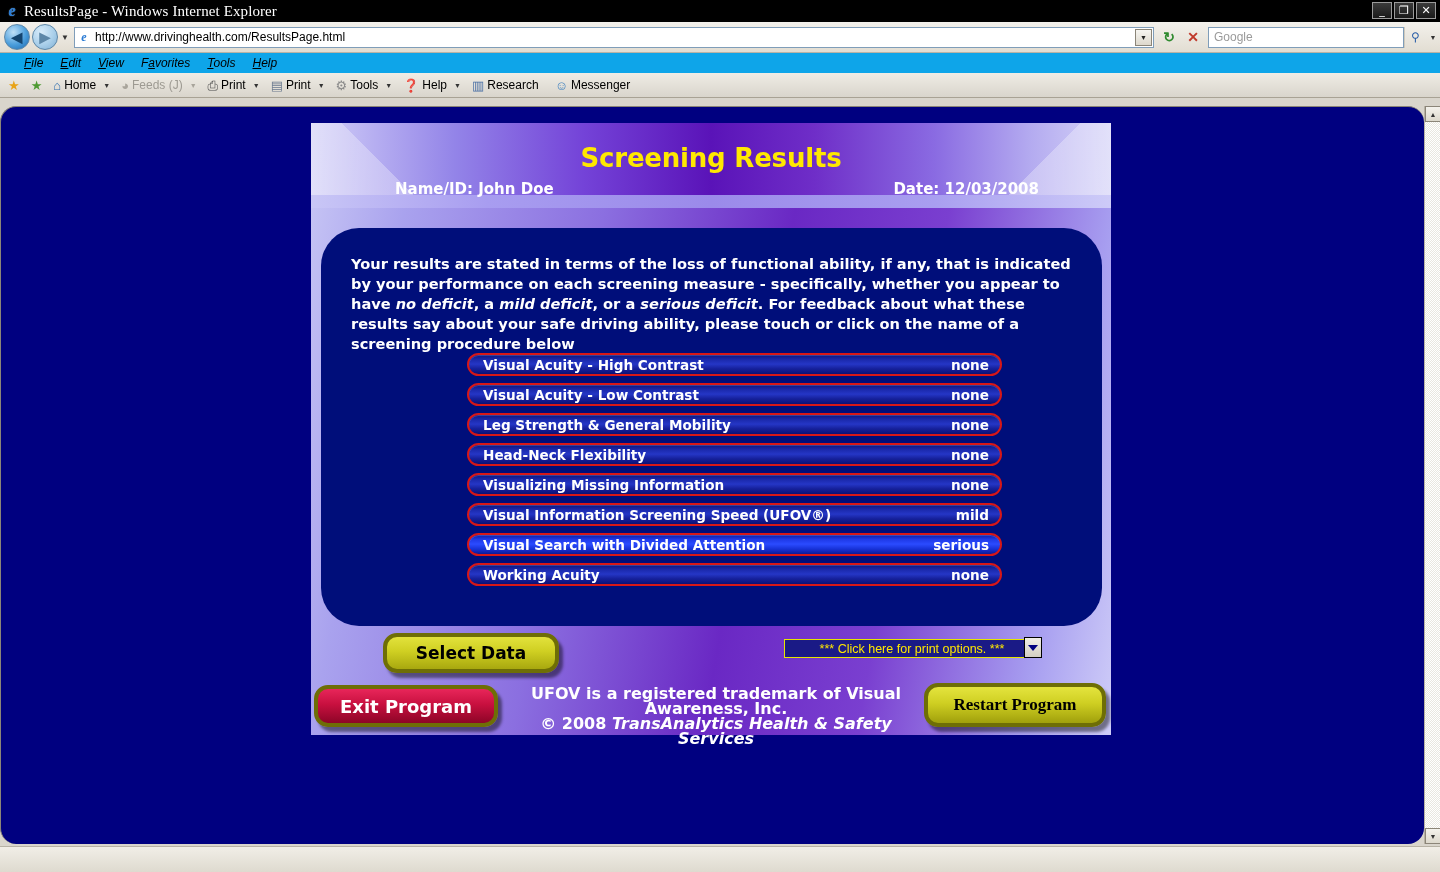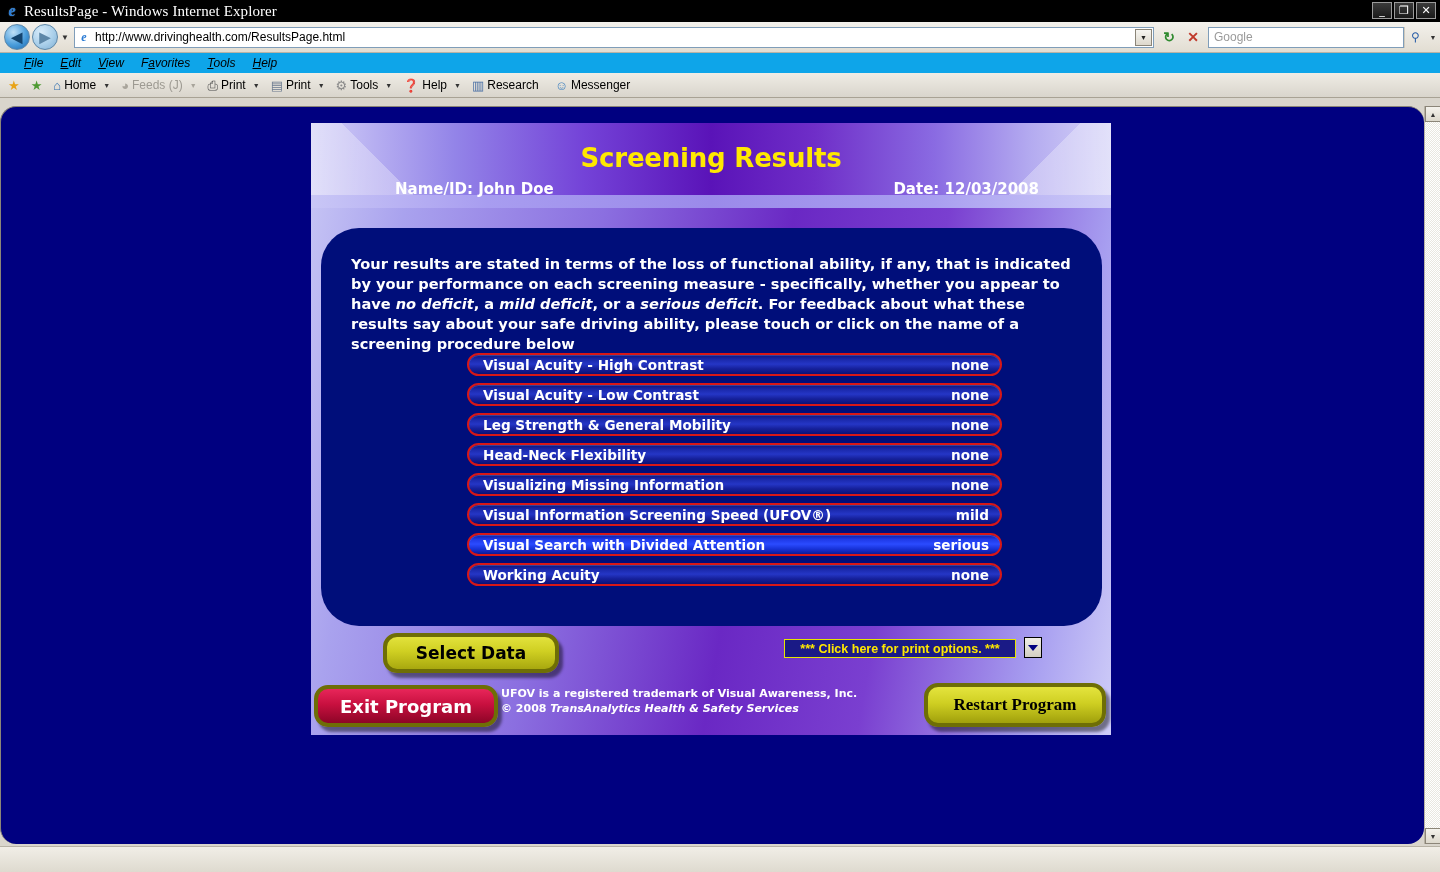--- a/index.html
+++ b/index.html
@@ -313,43 +313,42 @@
     color: #ffffff; font-size: 18px;
   }
   .btn-restart {
     left: 613px; top: 560px; width: 182px; height: 44px;
     background: linear-gradient(180deg,#e4e43e 0%,#cfcf22 45%,#a0a00c 100%);
     border: 4px solid #6e6e06;
     color: #000000; font-size: 17px; font-family: Liberation Serif, serif;
   }
   .printbox {
     position:absolute; left: 473px; top: 516px;
-    width: 232px; height: 19px;
+    width: 256px; height: 19px;
     background: #1a1a86;
     border: 1px solid #e6e600;
     display:flex; align-items:center; justify-content:center;
     color:#ffe800; font-size:12.5px;
     font-family:"Liberation Sans", sans-serif;
-    font-weight:bold;
   }
   .printbox-drop {
     position:absolute; left: 713px; top: 514px;
     width: 18px; height: 21px;
     background: linear-gradient(180deg,#f0eee7 0%,#d2cec2 100%);
     border: 1px solid #000000;
     display:flex; align-items:center; justify-content:center;
   }
   .printbox-drop .tri {
     width:0; height:0;
     border-left:5px solid transparent; border-right:5px solid transparent;
     border-top: 6px solid #000080;
   }
   .footnote {
     position:absolute; left: 190px; top: 563px; width: 430px;
-    color:#ffffff; font-size:11px; font-weight:bold;
+    text-align:center; color:#ffffff; font-size:16px; font-weight:bold;
     font-family:"DejaVu Sans", sans-serif; line-height:15px;
   }
   .footnote i { font-style: italic; }
 </style>
 </head>
 <body>
 
 <div class="ie-window">
 
   <div class="titlebar">

